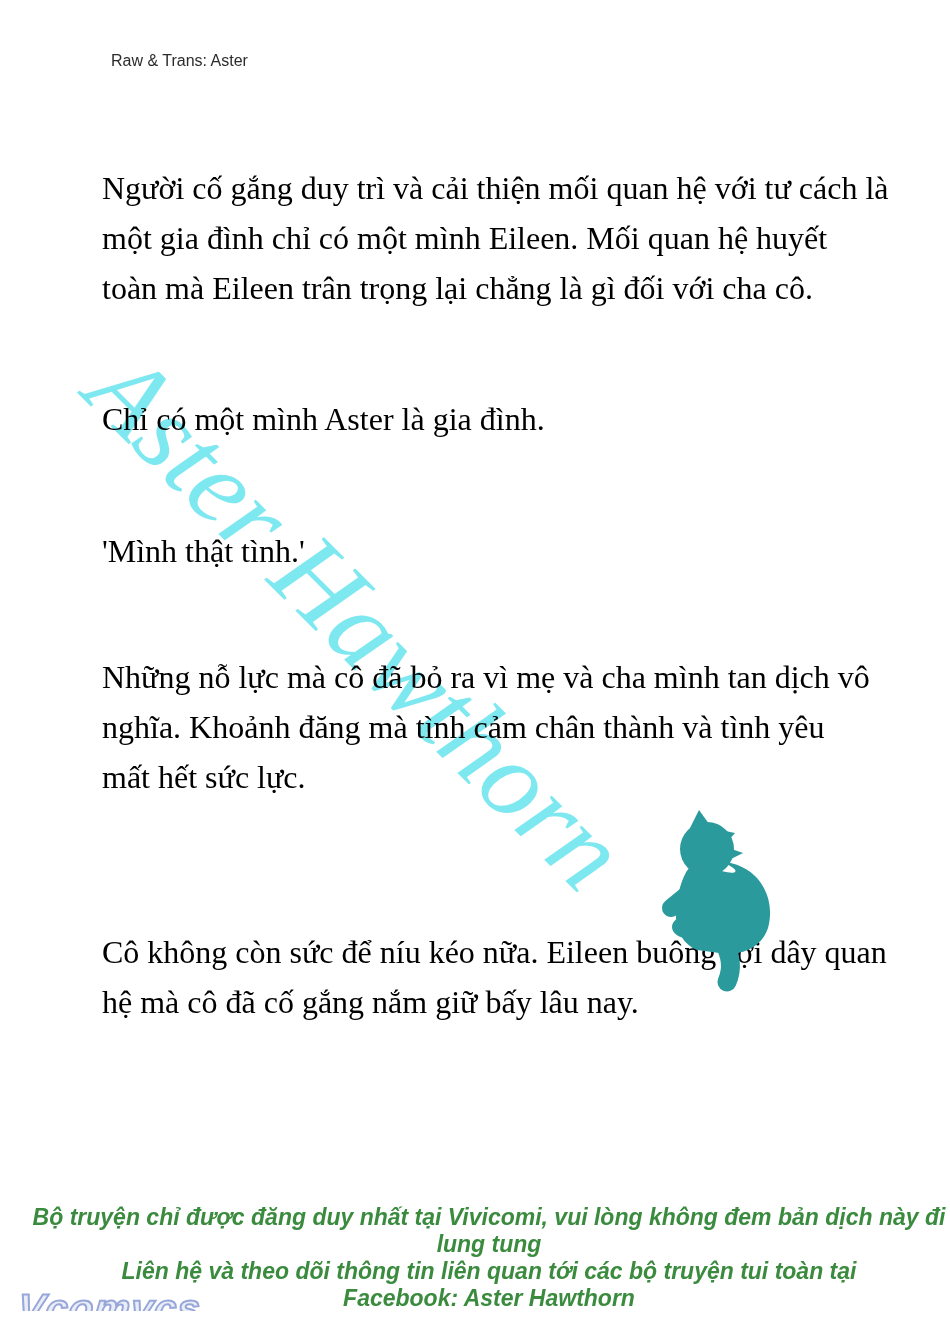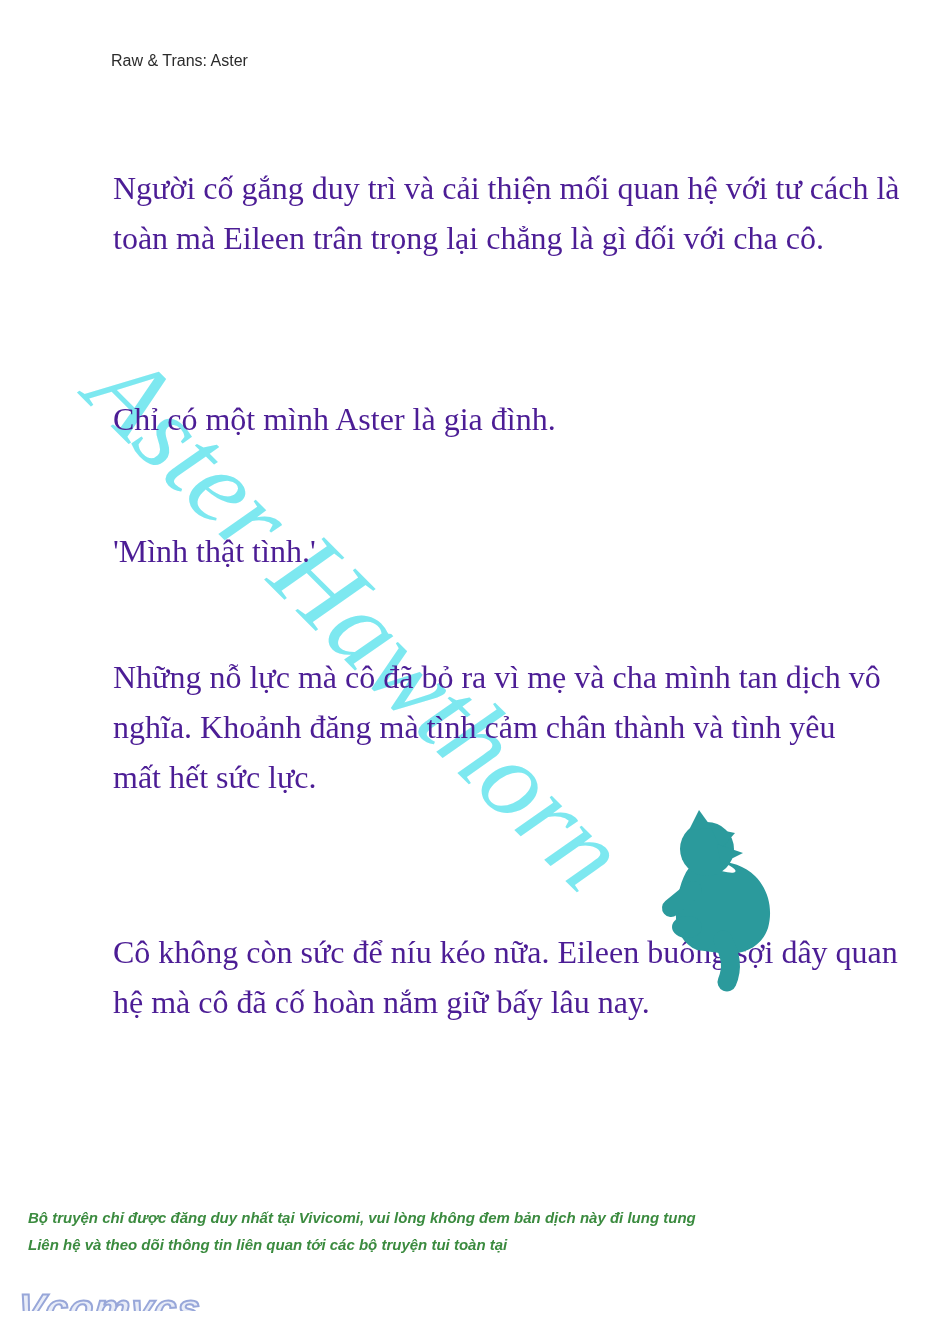--- a/index.html
+++ b/index.html
@@ -26,46 +26,46 @@
     font-style:italic;
     font-size:110px;
     white-space:nowrap;
     transform:rotate(45deg);
     transform-origin:0 0;
     z-index:1;
     color:#7de8f0;
   }
   .para {
     position:absolute;
-    left:113px;
+    left:102px;
     font-size:32px;
     line-height:50px;
-    color:#4c1d95;
+    color:#000000;
     z-index:2;
   }
   .para .line { white-space:nowrap; }
   .p1 { top:163px; }
   .p2 { top:394px; }
   .p3 { top:526px; }
   .p4 { top:652px; }
   .p5 { top:927px; }
   .cat {
     position:absolute;
     left:654px; top:806px;
     width:132px; height:190px;
     z-index:3;
   }
   .footer {
     position:absolute;
     left:0; right:0; top:1204px;
-    text-align:left;
+    text-align:center;
     font-family:"Liberation Sans", sans-serif;
     font-style:italic;
     font-weight:bold;
-    font-size:15px;
+    font-size:23px;
     line-height:27px;
     color:#3b8b3f;
     z-index:2;
     padding-left:28px;
   }
   .logo {
     position:absolute;
     left:18px; top:1286px;
     font-family:"Liberation Sans", sans-serif;
     font-style:italic;
@@ -82,40 +82,41 @@
 <body>
 
 <div class="page">
 
   <div class="credit">Raw &amp; Trans: Aster</div>
 
   <div class="watermark" style="color: rgb(125, 232, 240);">Aster Hawthorn</div>
 
   <div class="para p1">
     <div class="line">Người cố gắng duy trì và cải thiện mối quan hệ với tư cách là</div>
+    <div class="line">một gia đình chỉ có một mình Eileen. Mối quan hệ huyết</div>
     <div class="line">toàn mà Eileen trân trọng lại chẳng là gì đối với cha cô.</div>
   </div>
 
   <div class="para p2">
     <div class="line">Chỉ có một mình Aster là gia đình.</div>
   </div>
 
   <div class="para p3">
     <div class="line">'Mình thật tình.'</div>
   </div>
 
   <div class="para p4">
     <div class="line">Những nỗ lực mà cô đã bỏ ra vì mẹ và cha mình tan dịch vô</div>
     <div class="line">nghĩa. Khoảnh đăng mà tình cảm chân thành và tình yêu</div>
     <div class="line">mất hết sức lực.</div>
   </div>
 
   <div class="para p5">
     <div class="line">Cô không còn sức để níu kéo nữa. Eileen buông sợi dây quan</div>
-    <div class="line">hệ mà cô đã cố hoàn nắm giữ bấy lâu nay.</div>
+    <div class="line">hệ mà cô đã cố gắng nắm giữ bấy lâu nay.</div>
   </div>
 
   <svg class="cat" viewBox="0 0 130 190" xmlns="http://www.w3.org/2000/svg" aria-hidden="true">
     <g fill="#2b9a9c">
 
       <path d="M34,62 C52,50 84,54 100,70 C114,84 118,104 113,122 C107,140 90,148 72,148 L42,144 C28,138 20,124 21,108 C22,90 26,72 34,62 Z"></path>
 
       <ellipse cx="32" cy="121" rx="15" ry="11"></ellipse>
 
       <g stroke="#2b9a9c" fill="none" stroke-linecap="round">
@@ -128,17 +129,18 @@
       <circle cx="52" cy="43" r="27"></circle>
       <polygon points="34,24 44,4 57,22"></polygon>
       <polygon points="56,22 80,27 66,43"></polygon>
       <polygon points="62,38 88,47 66,58"></polygon>
     </g>
   </svg>
 
   <div class="footer" style="color: rgb(59, 139, 63);">
     <div>Bộ truyện chỉ được đăng duy nhất tại Vivicomi, vui lòng không đem bản dịch này đi lung tung</div>
     <div>Liên hệ và theo dõi thông tin liên quan tới các bộ truyện tui toàn tại</div>
+    <div>Facebook: Aster Hawthorn</div>
   </div>
 
   <div class="logo" style="-webkit-text-stroke-color: rgb(152, 167, 217);">Vcomycs</div>
 
 </div>
 
 </body></html>

